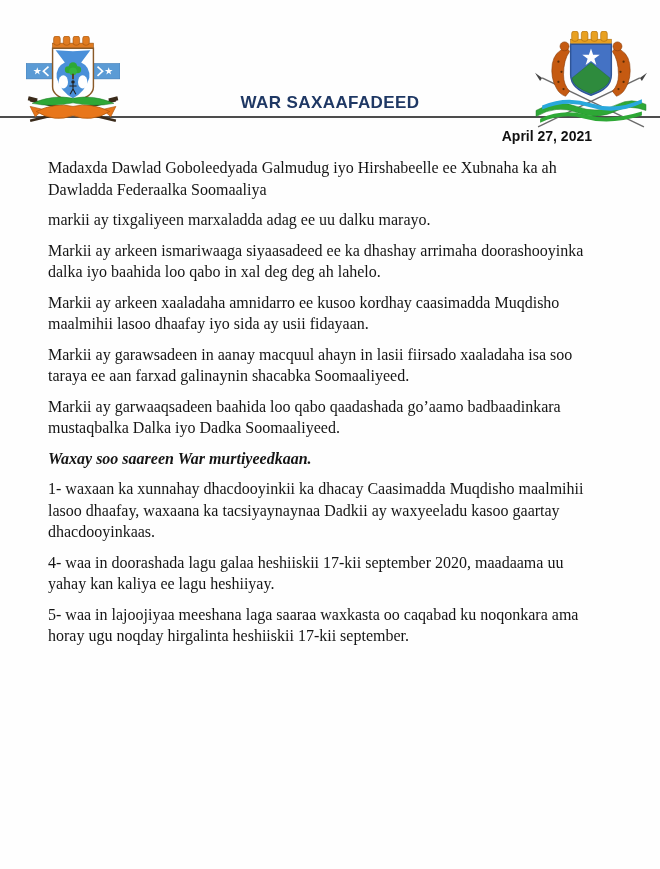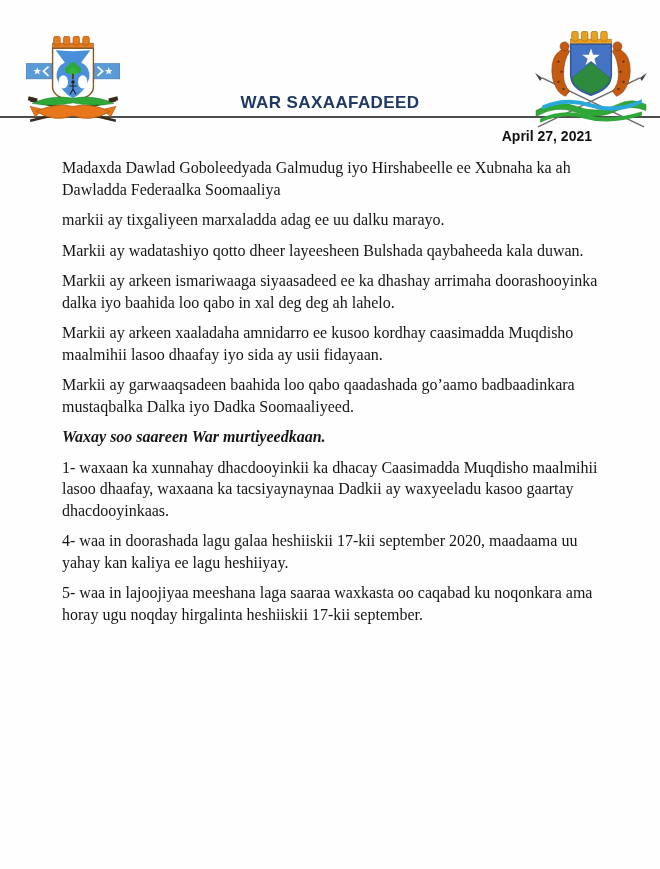--- a/index.html
+++ b/index.html
@@ -28,21 +28,21 @@
     border-top:2px solid #4d4d4d;
   }
   .date {
     position:absolute;
     top:128px; right:68px;
     font-family:"Liberation Sans", sans-serif;
     font-weight:bold; font-size:14px; color:#111;margin-left:14px;
   }
   .content {
     position:absolute;
-    top:157px; left:62px; width:548px;
+    top:157px; left:48px; width:548px;
   }
   .content p {
     margin:0 0 9px 0;
     font-size:16px; line-height:21.5px;
     color:#151515;
   }
   .content p.bold { font-weight:bold;font-style:italic; }
 </style>
 </head>
 <body>
@@ -133,23 +133,23 @@
     <path d="M6 86 Q28 76 50 82 Q74 89 106 79 L106 83 Q74 93 50 86 Q28 80 6 90 Z" fill="#2ea836"></path>
   </svg>
 
   <div class="title">WAR SAXAAFADEED</div>
   <div class="rule"></div>
   <div class="date">April 27, 2021</div>
 
   <div class="content">
     <p>Madaxda Dawlad Goboleedyada Galmudug iyo Hirshabeelle ee Xubnaha ka ah Dawladda Federaalka Soomaaliya</p>
     <p>markii ay tixgaliyeen marxaladda adag ee uu dalku marayo.</p>
-    <p>Markii ay wadatashiyo qotto dheer layeesheen Bulshada qaybaheeda kala duwan.</p>
     <p>Markii ay arkeen ismariwaaga siyaasadeed ee ka dhashay arrimaha doorashooyinka dalka iyo baahida loo qabo in xal deg deg ah lahelo.</p>
     <p>Markii ay arkeen xaaladaha amnidarro ee kusoo kordhay caasimadda Muqdisho maalmihii lasoo dhaafay iyo sida ay usii fidayaan.</p>
+    <p>Markii ay garawsadeen in aanay macquul ahayn in lasii fiirsado xaaladaha isa soo taraya ee aan farxad galinaynin shacabka Soomaaliyeed.</p>
     <p>Markii ay garwaaqsadeen baahida loo qabo qaadashada go’aamo badbaadinkara mustaqbalka Dalka iyo Dadka Soomaaliyeed.</p>
     <p class="bold">Waxay soo saareen War murtiyeedkaan.</p>
     <p>1- waxaan ka xunnahay dhacdooyinkii ka dhacay Caasimadda Muqdisho maalmihii lasoo dhaafay, waxaana ka tacsiyaynaynaa Dadkii ay waxyeeladu kasoo gaartay dhacdooyinkaas.</p>
     <p>4- waa in doorashada lagu galaa heshiiskii 17-kii september 2020, maadaama uu yahay kan kaliya ee lagu heshiiyay.</p>
     <p>5- waa in lajoojiyaa meeshana laga saaraa waxkasta oo caqabad ku noqonkara ama horay ugu noqday hirgalinta heshiiskii 17-kii september.</p>
   </div>
 
 </div>
 
 </body></html>

